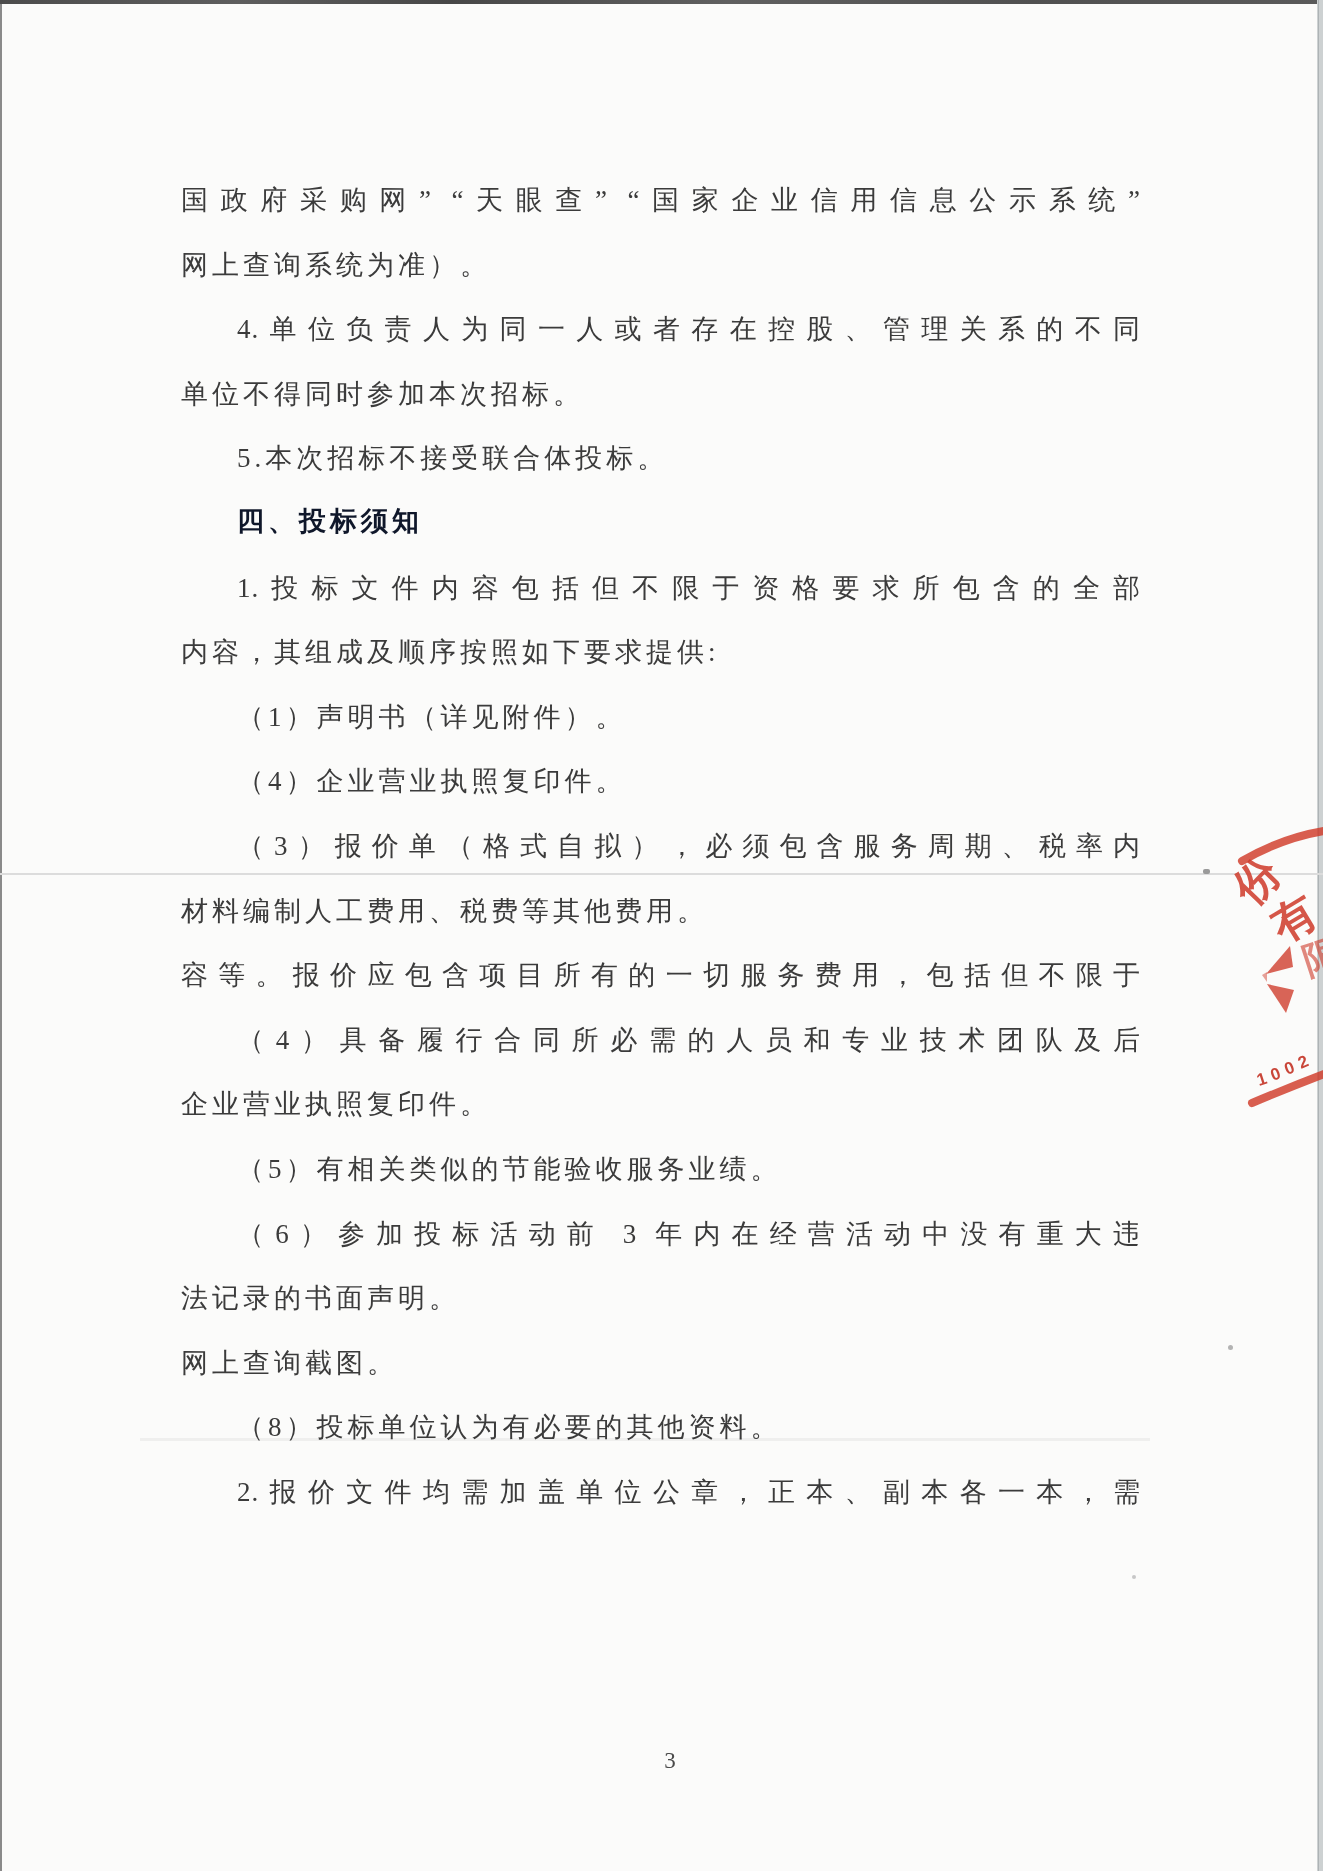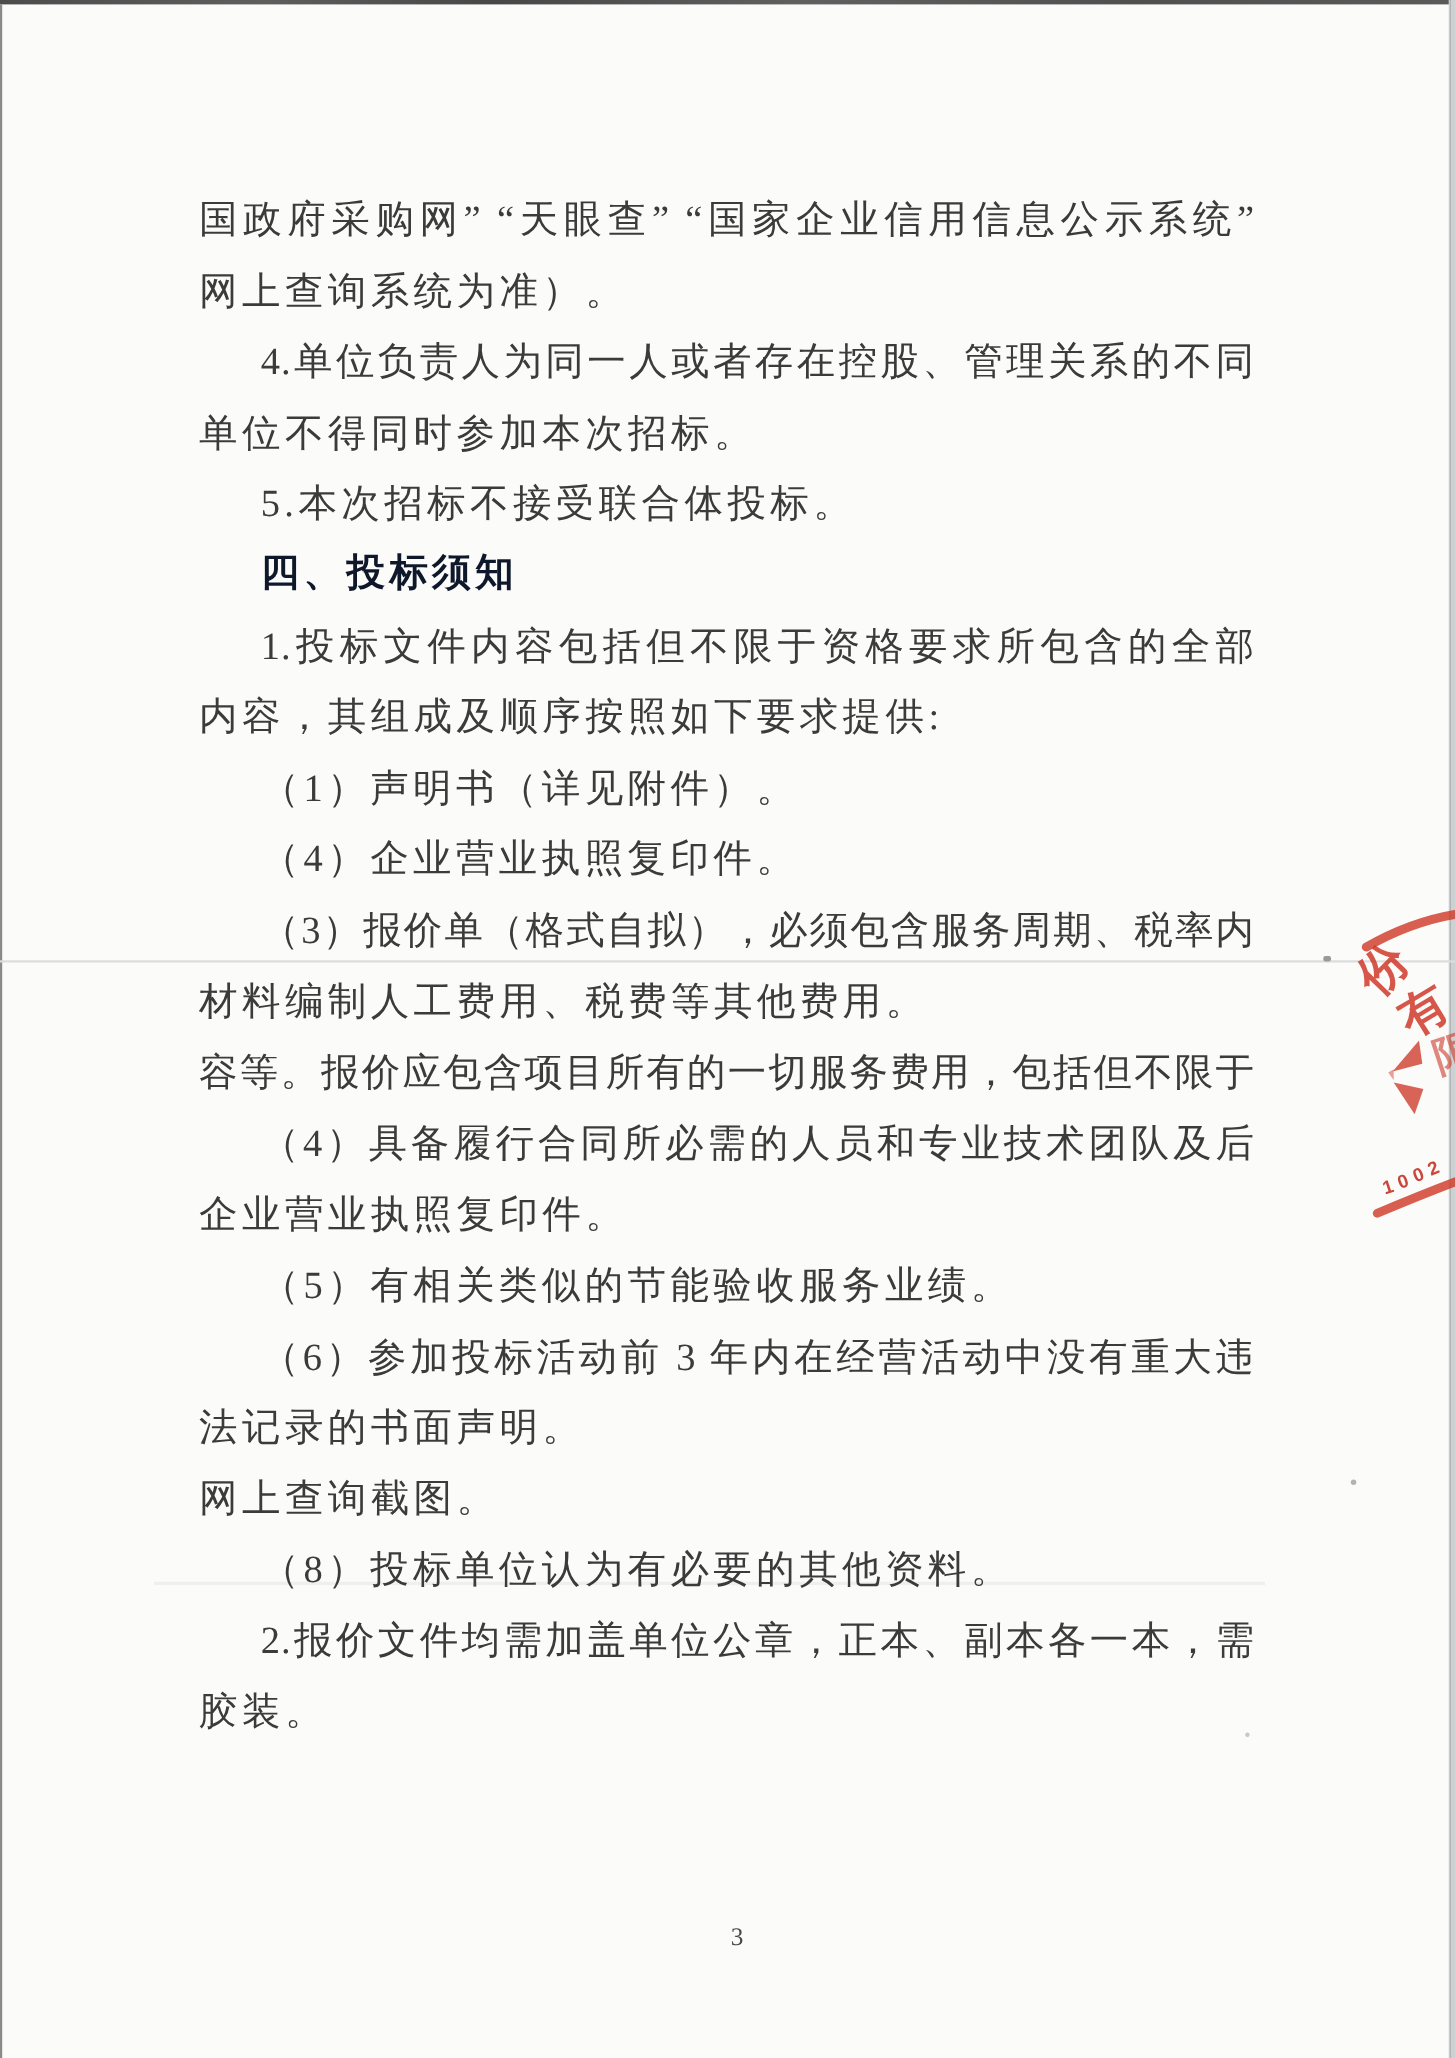--- a/index.html
+++ b/index.html
@@ -26,21 +26,21 @@
   
   .content{
     position:absolute;
     left:181px;top:168px;
     width:960px;
     color:#3b3b3b;
   }
   .line{
     height:64.6px;
     line-height:64.6px;
-    font-size:35px;
+    font-size:27px;
     letter-spacing:4px;
     white-space:pre;
     text-align:left;
   }
   .line.indent{padding-left:56px;}
   .line.justify{
     letter-spacing:1px;
     white-space:normal;
     text-align:justify;
     text-align-last:justify;
@@ -91,21 +91,20 @@
       <div class="line">材料编制人工费用、税费等其他费用。</div>
       <div class="line justify">容等。报价应包含项目所有的一切服务费用，包括但不限于</div>
       <div class="line indent justify">（4）具备履行合同所必需的人员和专业技术团队及后</div>
       <div class="line">企业营业执照复印件。</div>
       <div class="line indent">（5）有相关类似的节能验收服务业绩。</div>
       <div class="line indent justify">（6）参加投标活动前 3 年内在经营活动中没有重大违</div>
       <div class="line">法记录的书面声明。</div>
       <div class="line">网上查询截图。</div>
       <div class="line indent">（8）投标单位认为有必要的其他资料。</div>
       <div class="line indent justify">2.报价文件均需加盖单位公章，正本、副本各一本，需</div>
-      <div class="line">胶装。</div>
     </div>
 
   <svg class="stamp" viewBox="0 0 183 320" xmlns="http://www.w3.org/2000/svg">
     <g fill="none" stroke="#cf3a2a" stroke-linecap="round" opacity="0.82">
       <path d="M 102 36 Q 142 13 184 6" stroke-width="8"></path>
       <path d="M 112 278 Q 150 262 184 249" stroke-width="8"></path>
     </g>
     <g fill="#cf3a2a" opacity="0.85" font-family="'Liberation Serif','DejaVu Serif',serif" font-weight="700">
       <text font-size="44" transform="translate(112 82) rotate(-46)">份</text>
       <text font-size="44" transform="translate(143 118) rotate(-31)">有</text>

